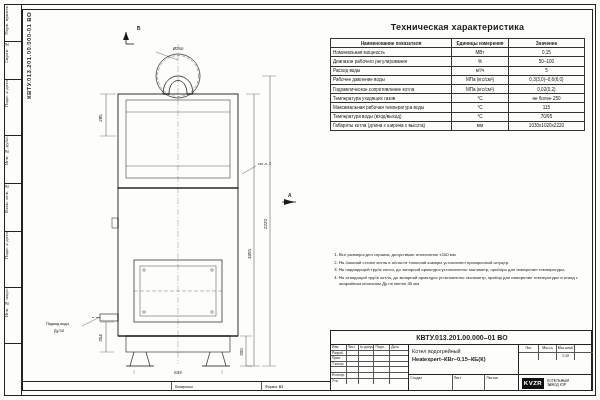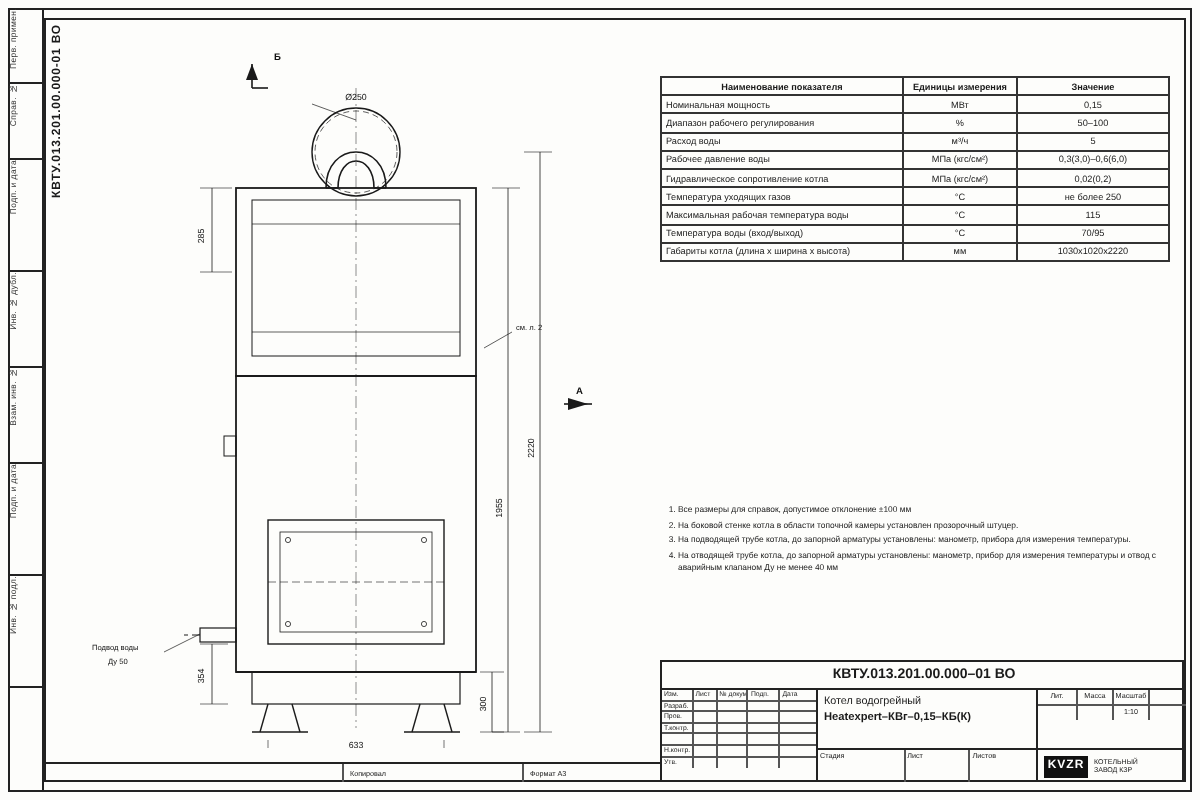--- a/index.html
+++ b/index.html
@@ -269,20 +269,21 @@
       <text class="lbl" x="148" y="360" text-anchor="middle">633</text>
       <text class="lbl" x="148" y="372" text-anchor="middle">1020</text>
       <text class="lbl-b" x="107" y="16">Б</text>
       <text class="lbl-b" x="258" y="183">А</text>
       <text class="lbl-s" x="228" y="151">см. л. 2</text>
       <text class="lbl-s" x="16" y="311">Подвод воды</text>
       <text class="lbl-s" x="24" y="318">Ду 50</text>
     </svg>
   </div>
 
+  <div class="spec-title">Техническая характеристика</div>
   <table class="spec">
     <tbody>
         <tr>
       <th>Наименование показателя</th>
       <th>Единицы измерения</th>
       <th>Значение</th>
     </tr>
     <tr>
           <td class="name">Номинальная мощность</td>
           <td class="unit">МВт</td>

